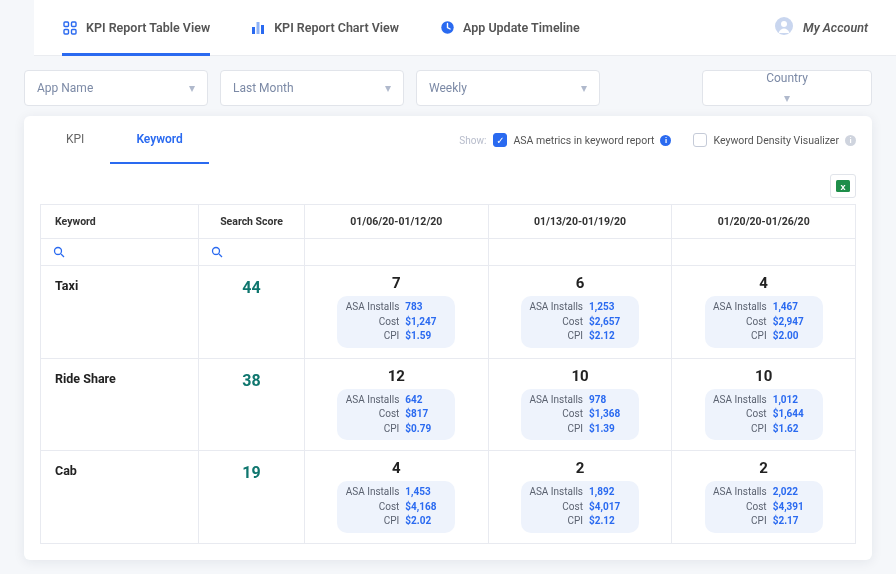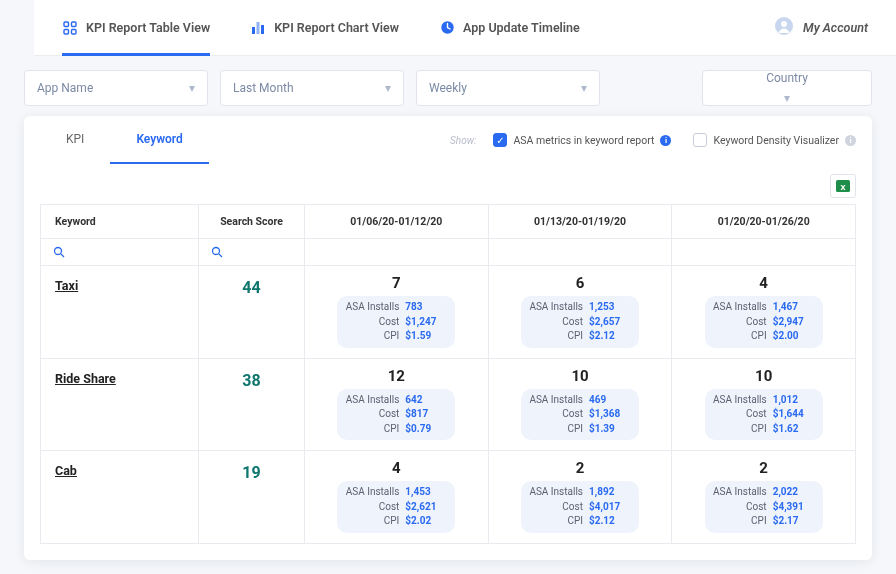--- a/index.html
+++ b/index.html
@@ -99,22 +99,21 @@
     }
     .sub-tab.active {
       color: #2a6af0;
       font-weight: 600;
       border-bottom-color: #2a6af0;
     }
     .show-label {
       font-size: 10px;
       color: #b7bccb;
       margin-left: auto;
-      margin-right: 17px;
-      font-style: italic;
+      margin-right: 7px;
     }
     .chk-wrap {
       display: flex;
       align-items: center;
       gap: 6px;
       font-size: 10.5px;
       color: #555;
       margin-right: 22px;
     }
     .chk {
@@ -176,21 +175,20 @@
       height: 26px;
       padding-left: 12px;
       display: flex;
       align-items: center;
     }
     tr.kwrow td:first-child {
       padding: 12px 14px;
       font-size: 12.5px;
       font-weight: 700;
       color: #222;
-      text-decoration: underline;
     }
     tr.kwrow td.score {
       text-align: center;
       padding-top: 12px;
       font-size: 16px;
       font-weight: 700;
       color: #0f766e;
     }
     .metric-cell {
       display: flex;
@@ -444,21 +442,21 @@
                 </div>
               </div>
             </div>
           </td>
           <td>
             <div class="metric-cell">
               <div class="rank-num">10</div>
               <div class="metric-box">
                 <div class="ln">
                   <span class="lab">ASA Installs</span>
-                  <span class="val">469</span>
+                  <span class="val">978</span>
                 </div>
                 <div class="ln">
                   <span class="lab">Cost</span>
                   <span class="val">$1,368</span>
                 </div>
                 <div class="ln">
                   <span class="lab">CPI</span>
                   <span class="val">$1.39</span>
                 </div>
               </div>
@@ -490,21 +488,21 @@
           <td>
             <div class="metric-cell">
               <div class="rank-num">4</div>
               <div class="metric-box">
                 <div class="ln">
                   <span class="lab">ASA Installs</span>
                   <span class="val">1,453</span>
                 </div>
                 <div class="ln">
                   <span class="lab">Cost</span>
-                  <span class="val">$2,621</span>
+                  <span class="val">$4,168</span>
                 </div>
                 <div class="ln">
                   <span class="lab">CPI</span>
                   <span class="val">$2.02</span>
                 </div>
               </div>
             </div>
           </td>
           <td>
             <div class="metric-cell">

